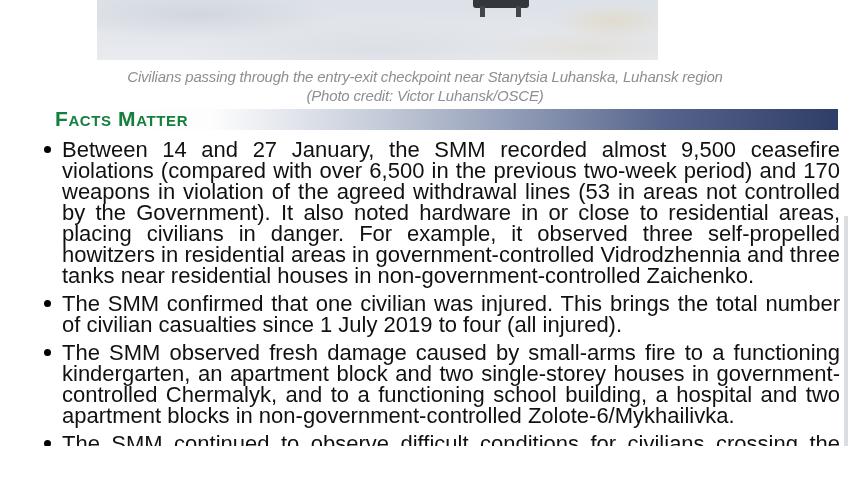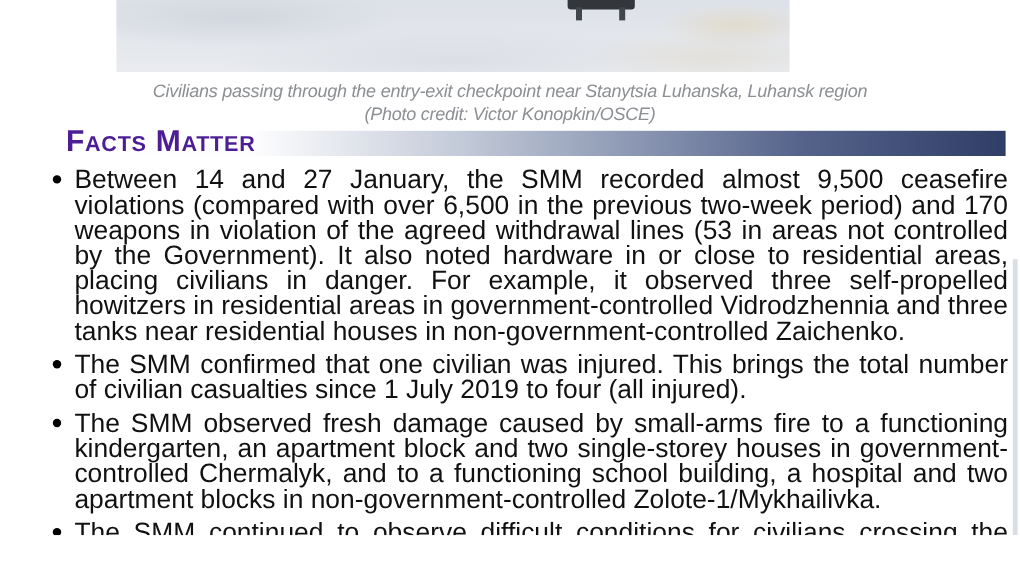--- a/index.html
+++ b/index.html
@@ -65,24 +65,24 @@
     width: 100%; height: 21px;
     background: linear-gradient(to right,
       #ffffff 0%, #fdfdfe 20%, #c3cad8 42%,
       #8d99b4 60%, #56648c 78%, #2f3e66 100%);
   }
   .section-title {
     position: absolute;
     left: 0; top: 0;
     font-variant: small-caps;
     font-weight: bold;
-    font-size: 25px;
+    font-size: 21px;
     line-height: 23px;
     letter-spacing: 0.6px;
-    color: #4c1d95;
+    color: #15803d;
     white-space: nowrap;
   }
   
   .bullets {
     position: absolute;
     left: 40px; top: 139px;
     width: 800px;
     list-style: none;
   }
   .bullet-item {
@@ -116,40 +116,40 @@
 
   <div class="photo">
     <div class="photo-object">
       <div class="leg left"></div>
       <div class="leg right"></div>
     </div>
   </div>
 
   <div class="caption">
     <div>Civilians passing through the entry-exit checkpoint near Stanytsia Luhanska, Luhansk region</div>
-    <div>(Photo credit: Victor Konopkin/OSCE)</div>
+    <div>(Photo credit: Victor Luhansk/OSCE)</div>
   </div>
 
   <div class="section-header">
     <div class="header-bar"></div>
     <span class="section-title">Facts Matter</span>
   </div>
 
   <ul class="bullets">
     <li class="bullet-item">
       <span class="bullet-dot"></span>
       <span>Between 14 and 27 January, the SMM recorded almost 9,500 ceasefire violations (compared with over 6,500 in the previous two-week period) and 170 weapons in violation of the agreed withdrawal lines (53 in areas not controlled by the Government). It also noted hardware in or close to residential areas, placing civilians in danger. For example, it observed three self-propelled howitzers in residential areas in government-controlled Vidrodzhennia and three tanks near residential houses in non-government-controlled Zaichenko.</span>
     </li>
     <li class="bullet-item">
       <span class="bullet-dot"></span>
       <span>The SMM confirmed that one civilian was injured. This brings the total number of civilian casualties since 1 July 2019 to four (all injured).</span>
     </li>
     <li class="bullet-item">
       <span class="bullet-dot"></span>
-      <span>The SMM observed fresh damage caused by small-arms fire to a functioning kindergarten, an apartment block and two single-storey houses in government-controlled Chermalyk, and to a functioning school building, a hospital and two apartment blocks in non-government-controlled Zolote-1/Mykhailivka.</span>
+      <span>The SMM observed fresh damage caused by small-arms fire to a functioning kindergarten, an apartment block and two single-storey houses in government-controlled Chermalyk, and to a functioning school building, a hospital and two apartment blocks in non-government-controlled Zolote-6/Mykhailivka.</span>
     </li>
     <li class="bullet-item">
       <span class="bullet-dot"></span>
       <span>The SMM continued to observe difficult conditions for civilians crossing the contact line, particularly long queues in adverse winter conditions. In the reporting period, it learned that four elderly people had died of natural causes houses crossing the contact line, bring-</span>
     </li>
   </ul>
 
   <div class="edge-line"></div>
 
 </div>

